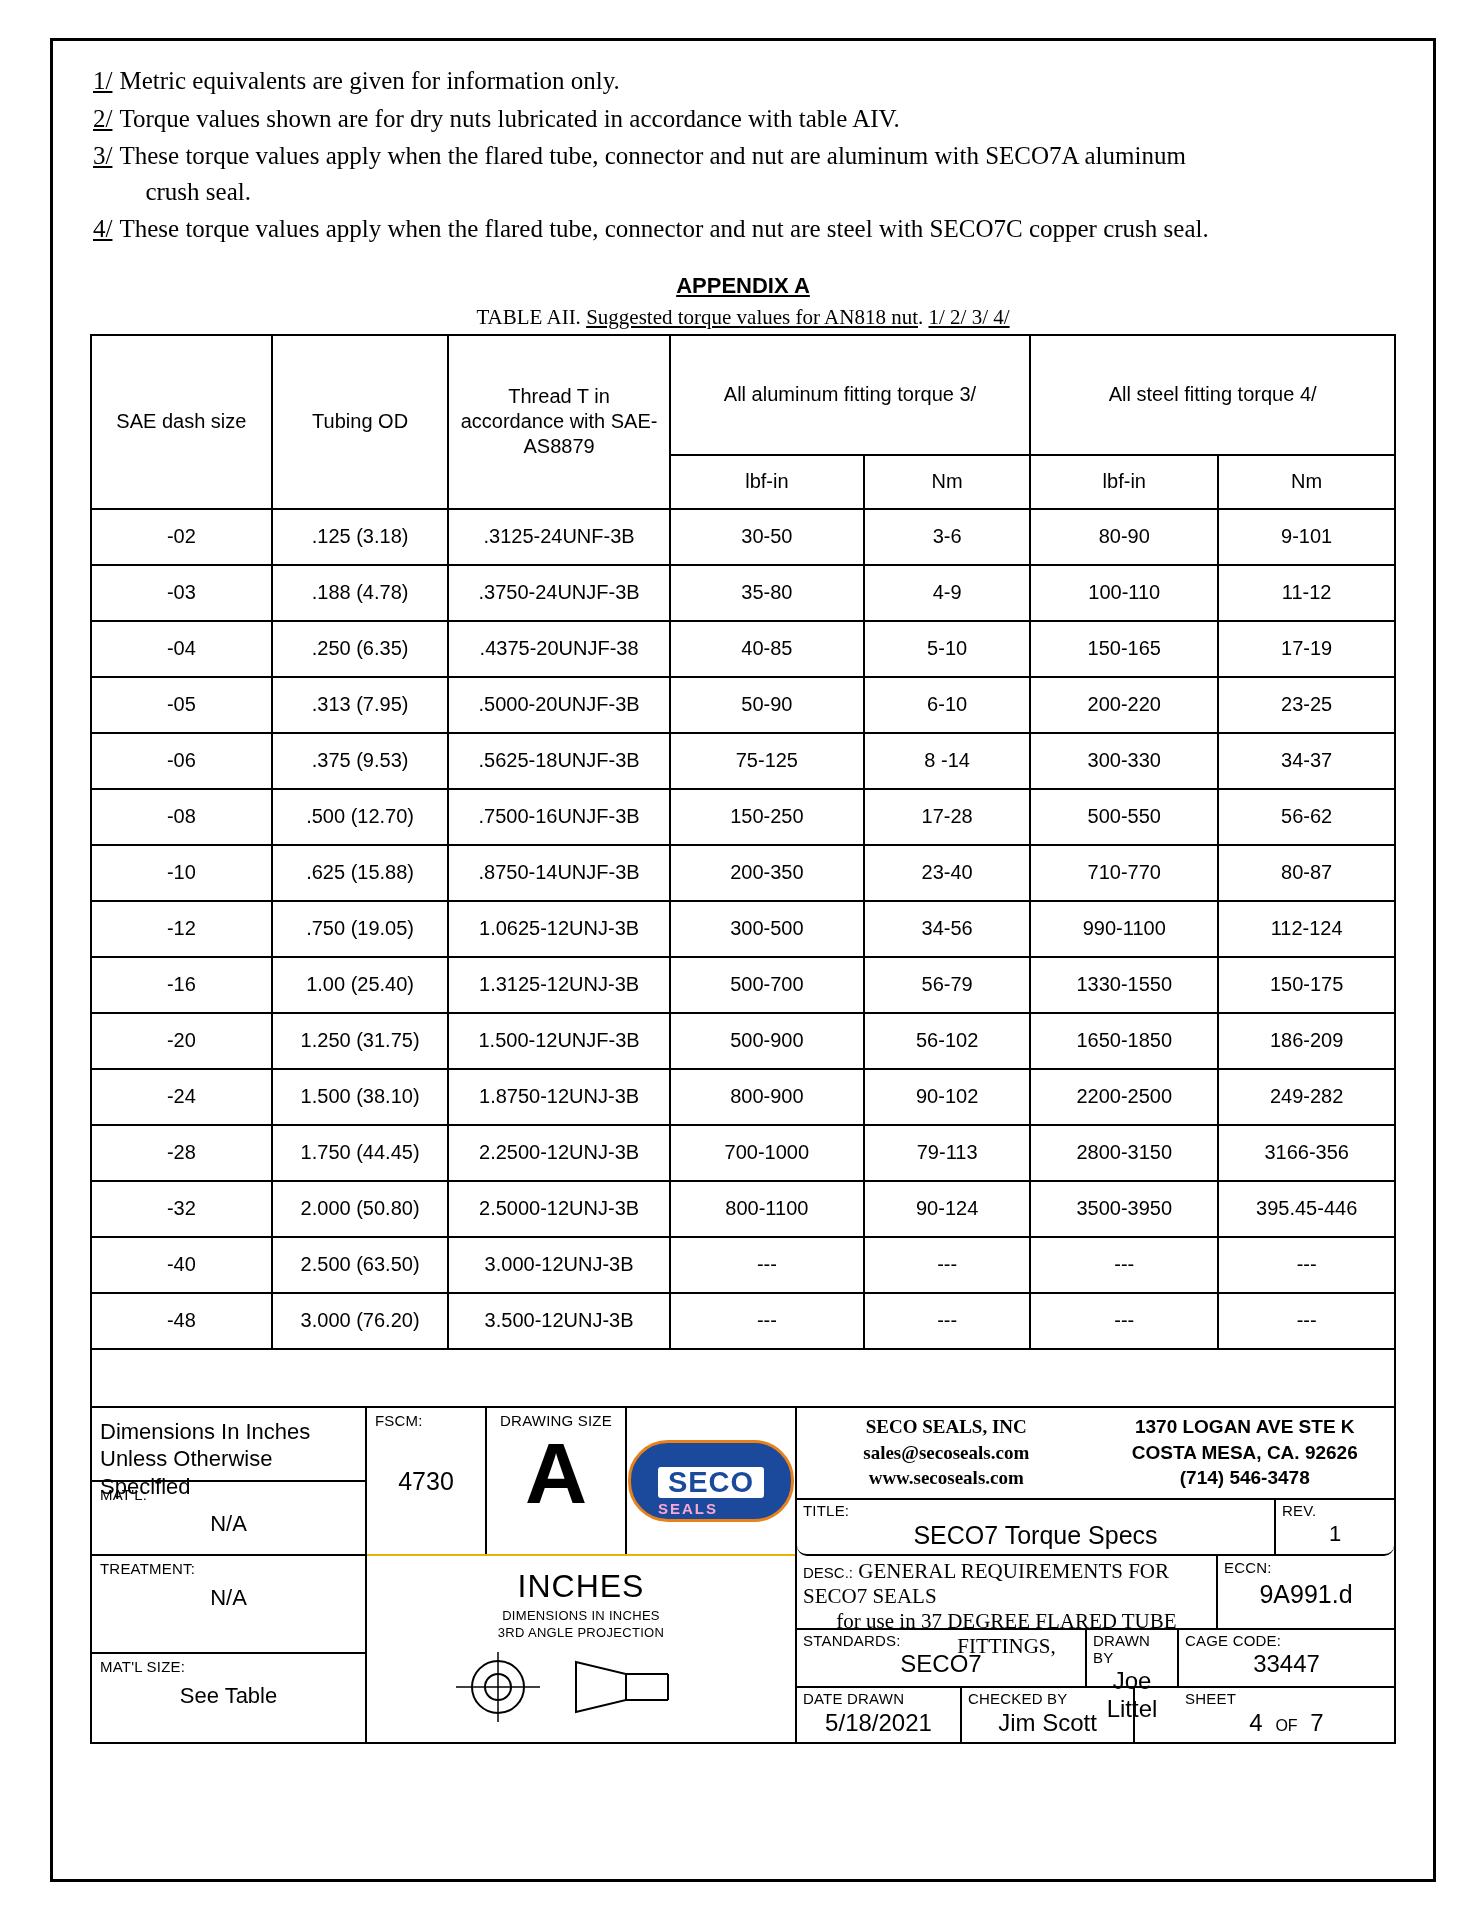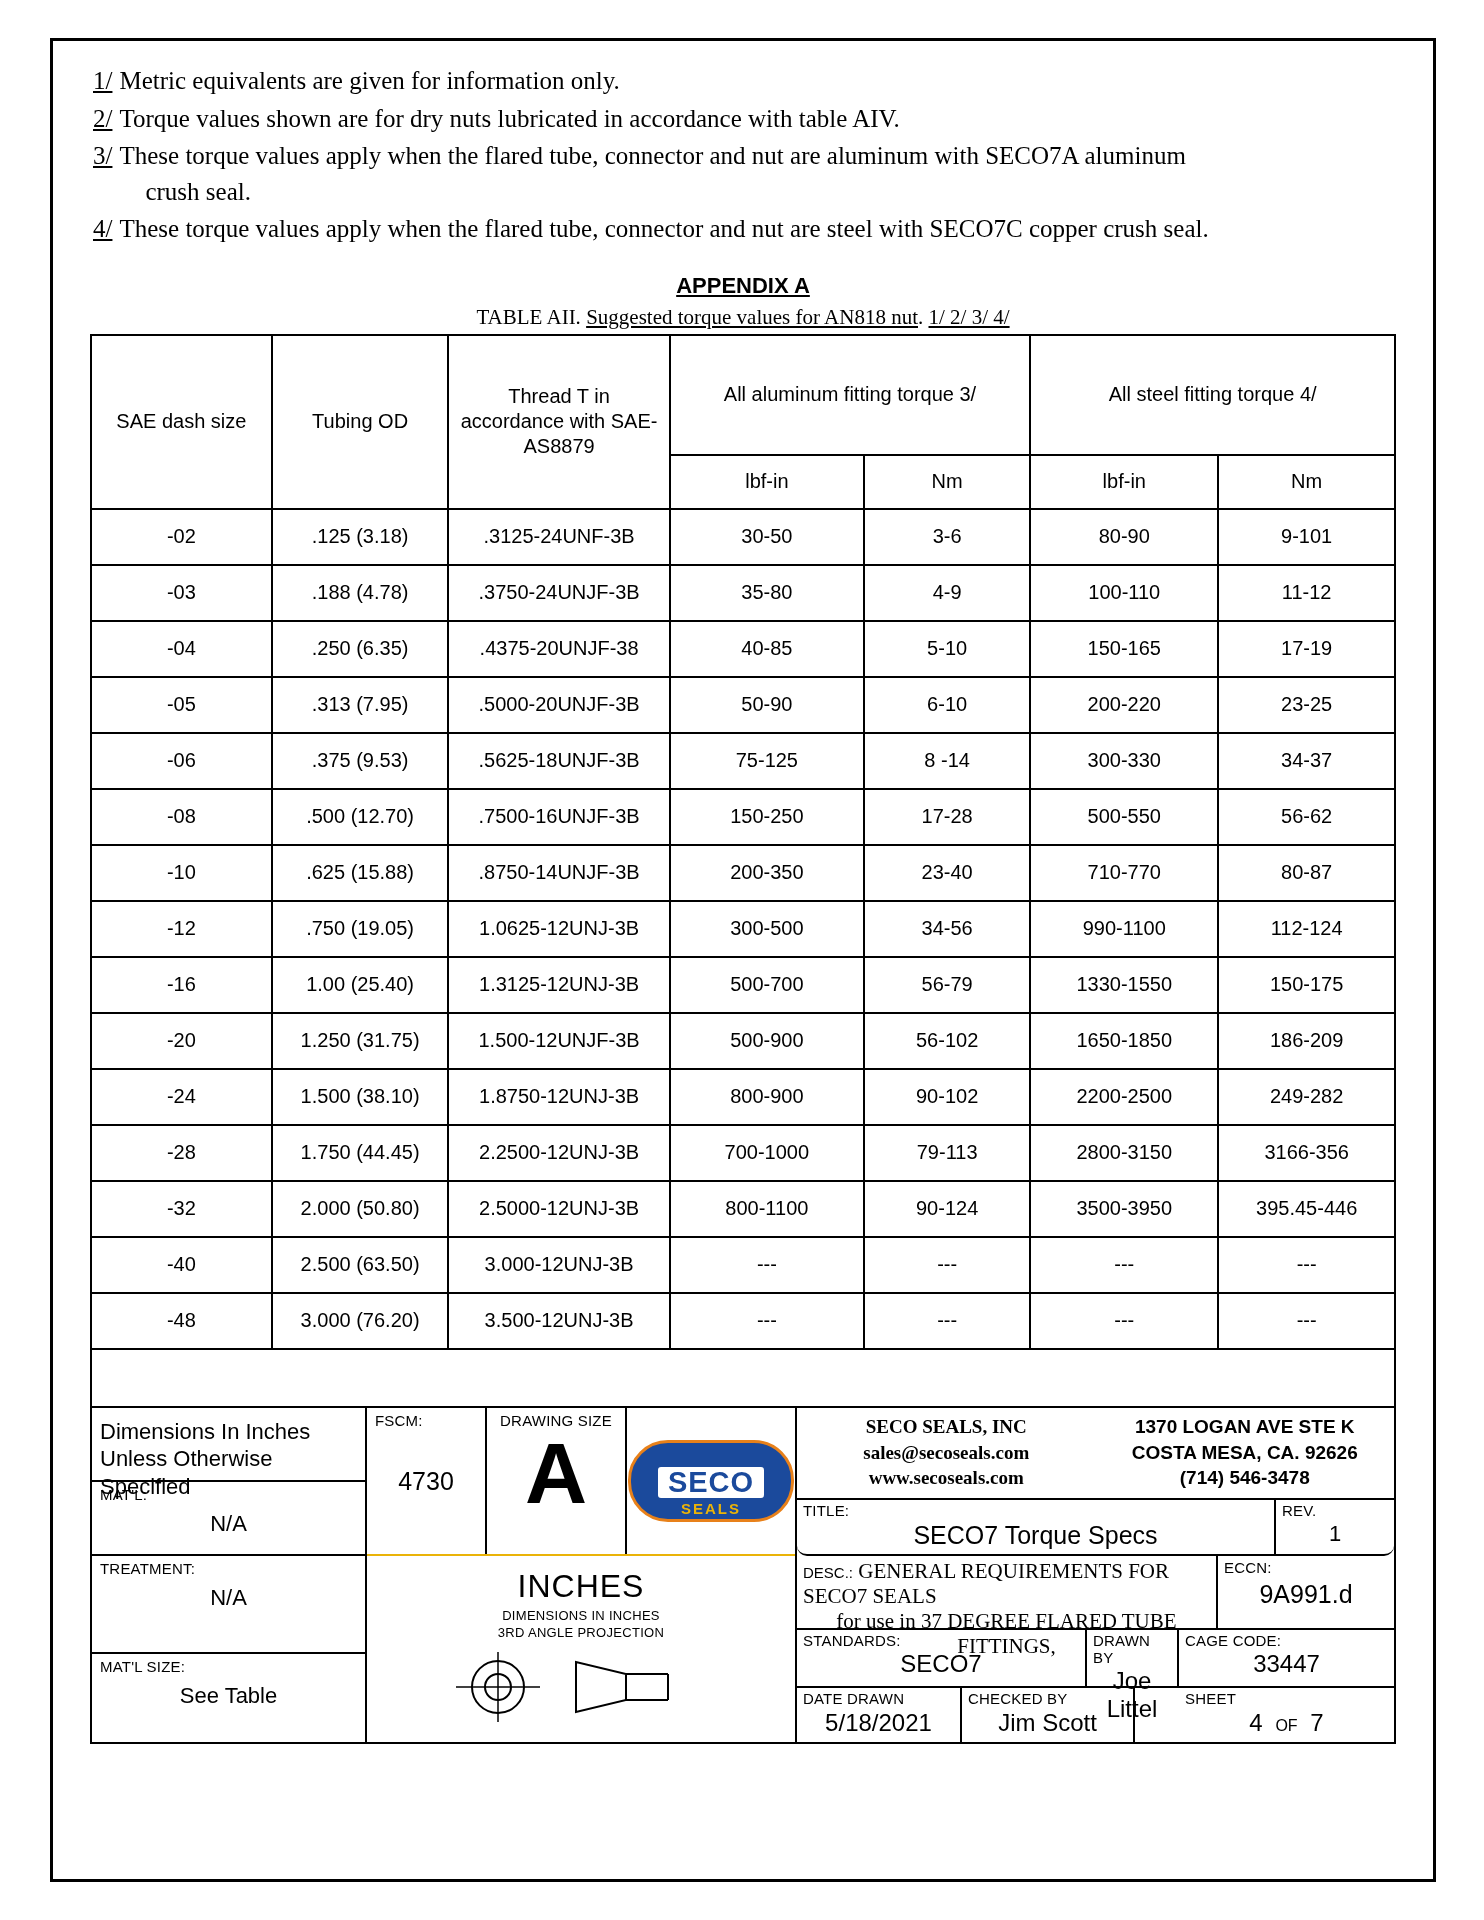--- a/index.html
+++ b/index.html
@@ -191,36 +191,36 @@
     width: 160px;
     height: 76px;
     border-radius: 40px;
     background: #1b4a9c;
     border: 3px solid #e8811a;
     display: flex;
     align-items: center;
     justify-content: center;
   }
   .seco-logo-inner {
-    text-align: center;
+    text-align: left;
     line-height: 1;
     margin-top: 22px;
   }
   .seco-logo-inner .w {
     background: #ffffff;
     color: #1b4a9c;
     font-weight: bold;
     font-size: 29px;
     letter-spacing: 1px;
     padding: 1px 10px;
     border-radius: 3px;
     display: inline-block;
   }
   .seco-logo-inner .s {
-    color: #eab308;
+    color: #f9a8d4;
     font-weight: bold;
     font-size: 15px;
     letter-spacing: 2px;
     display: block;
     margin-top: 3px;
   }
   .mid-bottom {
     flex: 1;
     display: flex;
     flex-direction: column;

